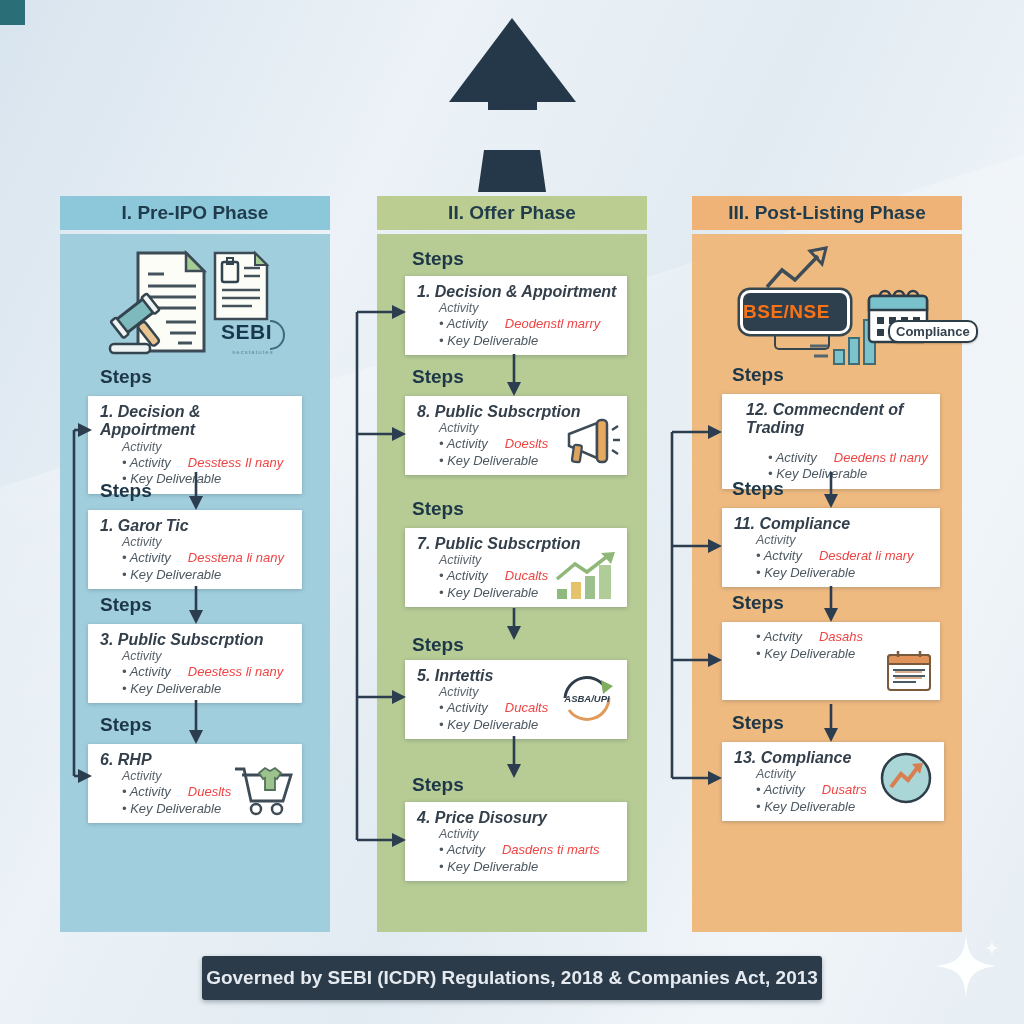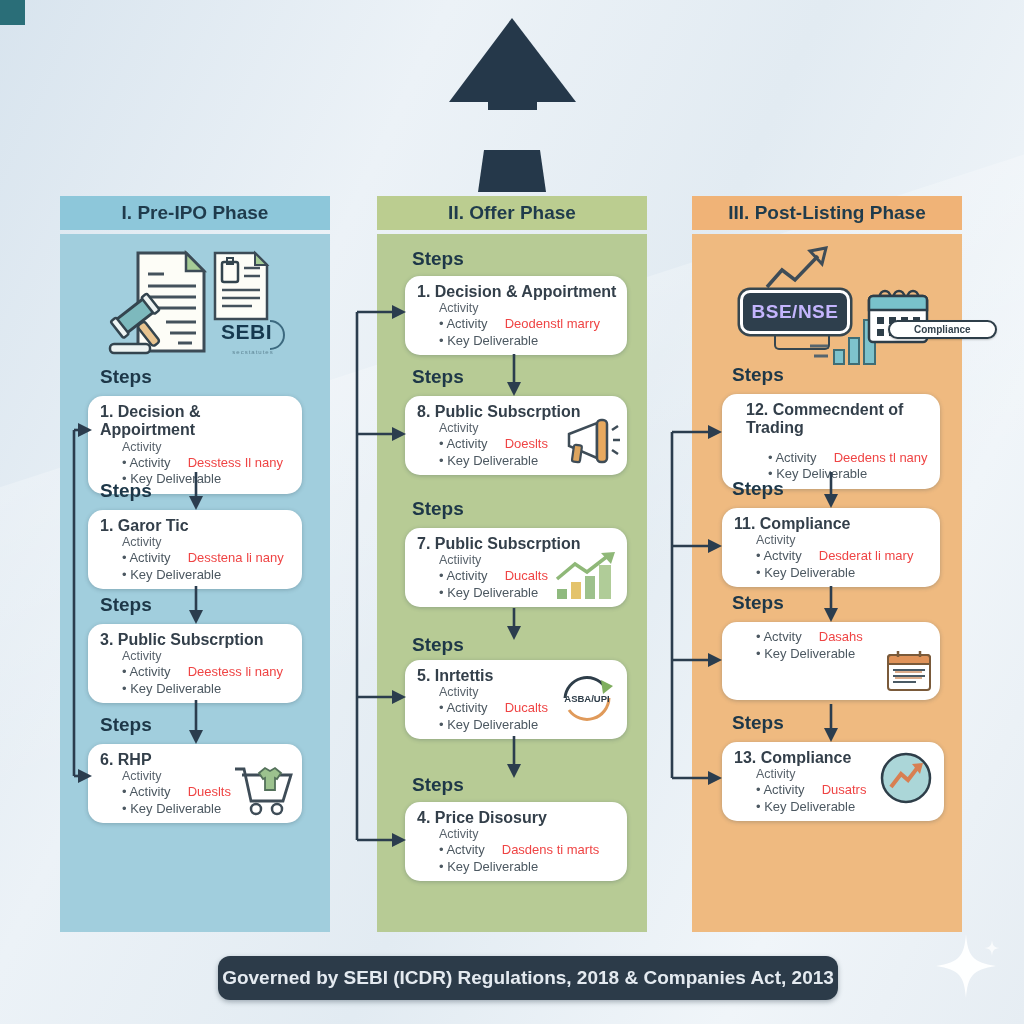--- a/index.html
+++ b/index.html
@@ -16,44 +16,44 @@
               color:#243a4d;letter-spacing:.5px;}
   .arrow-part{fill:#25384a;}
   
   .col-header{height:34px;line-height:34px;text-align:center;font-weight:700;font-size:19px;color:#1f3b4c;}
   .col-body{top:234px;width:270px;height:698px;}
   .hdr-blue{background:#8dc7da;text-align:center;} .body-blue{background:#a1cedd;}
   .hdr-green{background:#bbcd90;} .body-green{background:#b7cb95;}
   .hdr-orange{background:#f0b377;} .body-orange{background:#efba80;}
   
   .steps-label{font-size:19px;font-weight:700;color:#1d3748;}
-  .sbox{background:#ffffff;border-radius:15px;box-shadow:0 1px 4px rgba(40,60,75,.28);
-        padding:7px 8px 6px 12px;box-sizing:border-box;}
+  .sbox{background:#ffffff;border-radius:1px;box-shadow:0 1px 4px rgba(40,60,75,.28);
+        padding:7px 8px 6px 12px;box-sizing:border-box;font-style:italic;}
   .sbox .t{font-size:16px;line-height:1.15;font-weight:700;color:#333f4a;}
   .sbox .sub{font-size:12.5px;line-height:1.2;color:#5a646d;margin-left:22px;}
   .sbox .b{font-size:13px;line-height:1.27;color:#4c5861;margin-left:22px;}
   .sbox .b::before{content:"• ";color:#4c5861;}
   .sbox .bx{margin-left:17px;color:#ef4444;}
   .spacer12{height:12px;}
   .box-icon{position:absolute;}
   
   .sebi-word{font-size:21px;font-weight:700;color:#16394f;letter-spacing:.5px;display:inline-block;}
   .sebi-arc{display:inline-block;width:13px;height:26px;border:2.5px solid #2b586f;border-left:none;
             border-radius:0 15px 15px 0;vertical-align:middle;margin-left:-2px;opacity:.85;}
   .sebi-tag{font-size:6px;color:#5f8696;letter-spacing:1px;margin-top:-1px;}
   
   .bse-badge{width:104px;height:38px;background:#2e3f4d;border:3px solid #ffffff;border-radius:10px;
-             box-shadow:0 0 0 2.5px #36464f;color:#c4b5fd;font-size:19px;font-weight:700;
-             text-align:center;line-height:38px;letter-spacing:.5px;}
+             box-shadow:0 0 0 2.5px #36464f;color:#f97316;font-size:19px;font-weight:700;
+             text-align:left;line-height:38px;letter-spacing:.5px;}
   .bracket{width:52px;height:12px;border:2.5px solid #36464f;border-top:none;
            border-radius:0 0 5px 5px;}
-  .bubble{background:#ffffff;border:2px solid #2e3e49;border-radius:10px;padding:2px 24px;
-          font-size:10px;font-weight:700;color:#33424d;box-shadow:0 1px 2px rgba(0,0,0,.2);}
-  
-  .footer-bar{left:218px;top:956px;width:620px;height:44px;background:#2c3b49;border-radius:12px;
+  .bubble{background:#ffffff;border:2px solid #2e3e49;border-radius:10px;padding:2px 6px;
+          font-size:13px;font-weight:700;color:#33424d;box-shadow:0 1px 2px rgba(0,0,0,.2);}
+  
+  .footer-bar{left:202px;top:956px;width:620px;height:44px;background:#2c3b49;border-radius:3px;
               color:#e4eaf0;font-size:19px;font-weight:600;text-align:center;line-height:44px;
               box-shadow:0 2px 5px rgba(30,45,60,.35);}
   svg{display:block;}
 </style>
 </head>
 <body>
 
 <div id="canvas">
 
   <div class="streak"></div>

